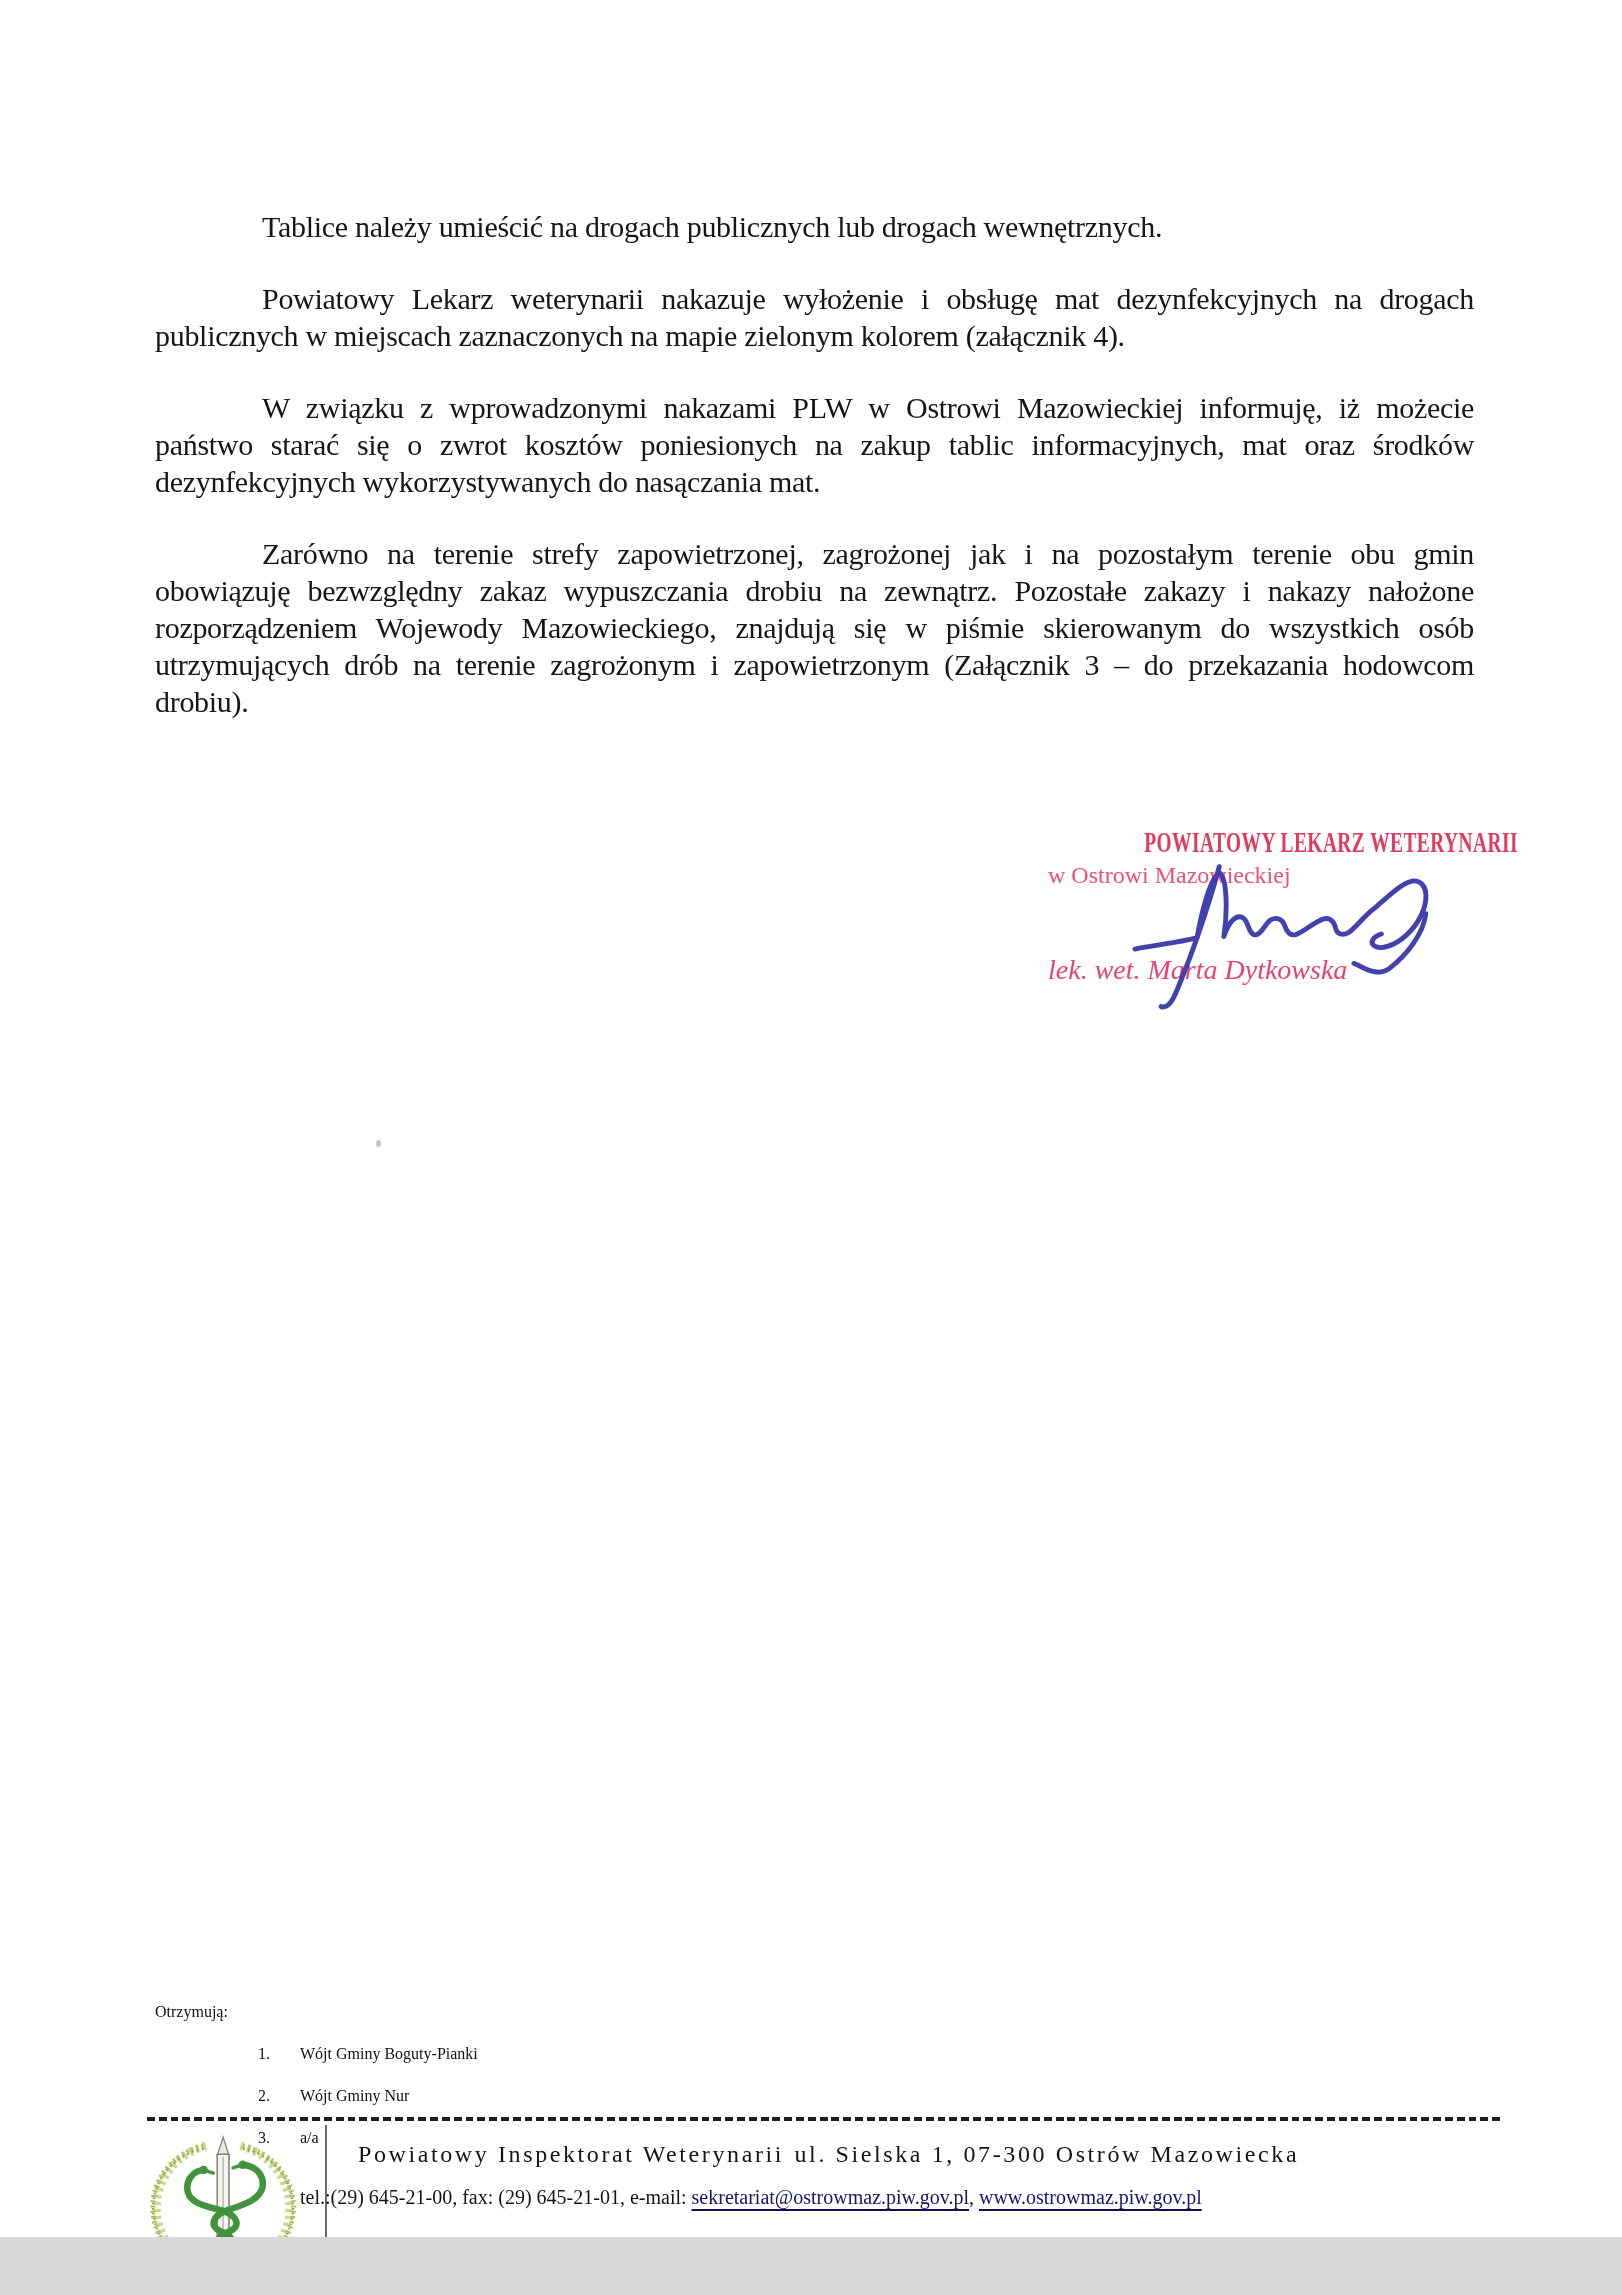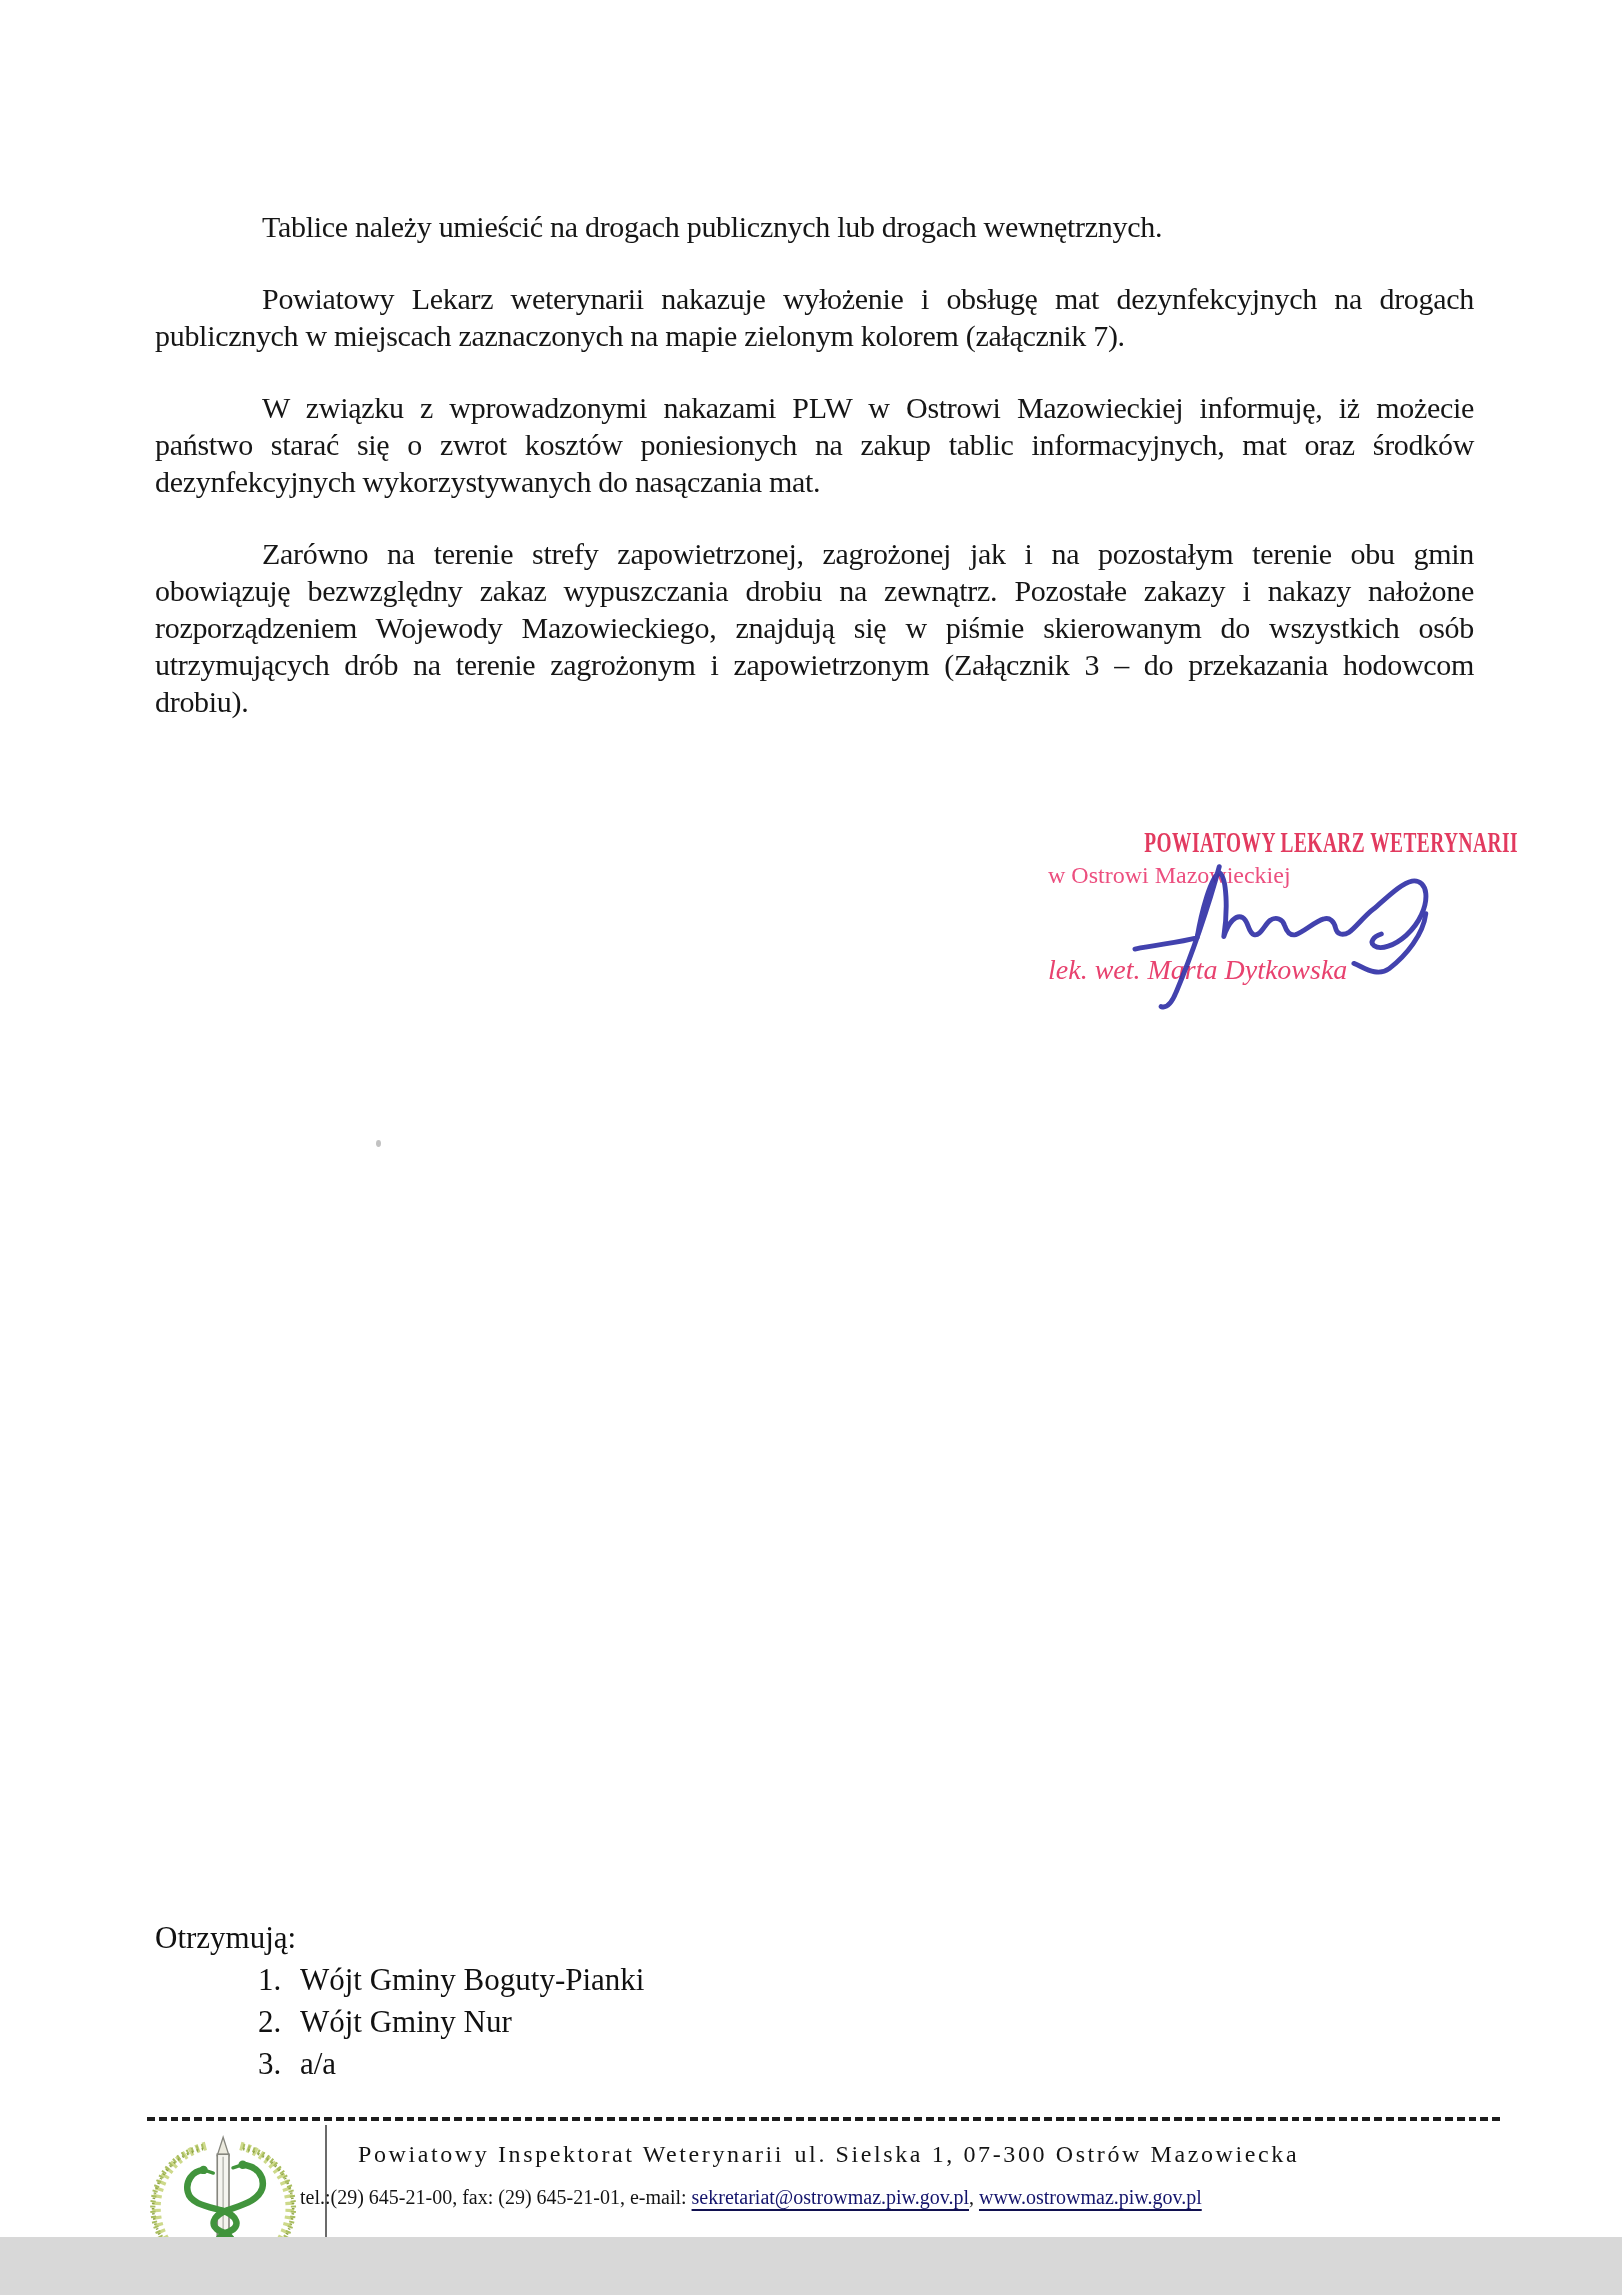--- a/index.html
+++ b/index.html
@@ -20,21 +20,21 @@
     font-weight:bold; font-size:29.4px; color:#e23a5f; white-space:nowrap;
     display:inline-block; transform:scaleX(0.66); transform-origin:50% 50%;
     letter-spacing:0.7px;
   }
   .stamp-location { font-size:24px; color:#ec4f7f; margin-top:2.6px; }
   .stamp-signatory { font-size:28px; font-style:italic; color:#e8426f; margin-top:65px; white-space:nowrap; }
   .signature-svg { position:absolute; left:1099px; top:851px; z-index:5; }
   .speck { position:absolute; left:376px; top:1140px; width:5.2px; height:7.2px;
            background:#8f8f8f; border-radius:50%; opacity:.55; }
   
-  .distribution { position:absolute; left:155px; top:1923px; font-size:31px; color:#111; }
+  .distribution { position:absolute; left:155px; top:1997px; font-size:16px; color:#111; }
   .distribution .dist-label { line-height:30px; }
   .dist-row { line-height:30px; margin-top:12px; }
   .dist-rows { margin-top:6.5px; }
   .dist-num { display:inline-block; margin-left:103px; width:42px; }
   
   .rule {
     position:absolute; left:147px; top:2117px; width:1355px; height:3.9px;
     background:repeating-linear-gradient(90deg,#1d1d1d 0 7.9px, rgba(0,0,0,0) 7.9px 11.8px);
   }
   .logo-svg { position:absolute; left:147px; top:2132px; }
@@ -50,21 +50,21 @@
     text-decoration-thickness:2px; text-underline-offset:4.6px; text-decoration-color:#10104f;
   }
 </style>
 </head>
 <body>
 
 <div class="page">
 
   <main class="body-text">
     <p>Tablice należy umieścić na drogach publicznych lub drogach wewnętrznych.</p>
-    <p>Powiatowy Lekarz weterynarii nakazuje wyłożenie i obsługę mat dezynfekcyjnych na drogach publicznych w miejscach zaznaczonych na mapie zielonym kolorem (załącznik 7).</p>
+    <p>Powiatowy Lekarz weterynarii nakazuje wyłożenie i obsługę mat dezynfekcyjnych na drogach publicznych w miejscach zaznaczonych na mapie zielonym kolorem (załącznik 4).</p>
     <p>W związku z wprowadzonymi nakazami PLW w Ostrowi Mazowieckiej informuję, iż możecie państwo starać się o zwrot kosztów poniesionych na zakup tablic informacyjnych, mat oraz środków dezynfekcyjnych wykorzystywanych do nasączania mat.</p>
     <p>Zarówno na terenie strefy zapowietrzonej, zagrożonej jak i na pozostałym terenie obu gmin obowiązuję bezwzględny zakaz wypuszczania drobiu na zewnątrz. Pozostałe zakazy i nakazy nałożone rozporządzeniem Wojewody Mazowieckiego, znajdują się w piśmie skierowanym do wszystkich osób utrzymujących drób na terenie zagrożonym i zapowietrzonym (Załącznik 3 – do przekazania hodowcom drobiu).</p>
   </main>
 
   <section class="stamp-block">
     <div><span class="stamp-title">POWIATOWY LEKARZ WETERYNARII</span></div>
     <div class="stamp-location">w Ostrowi Mazowieckiej</div>
     <div class="stamp-signatory">lek. wet. Marta Dytkowska</div>
   </section>
 

